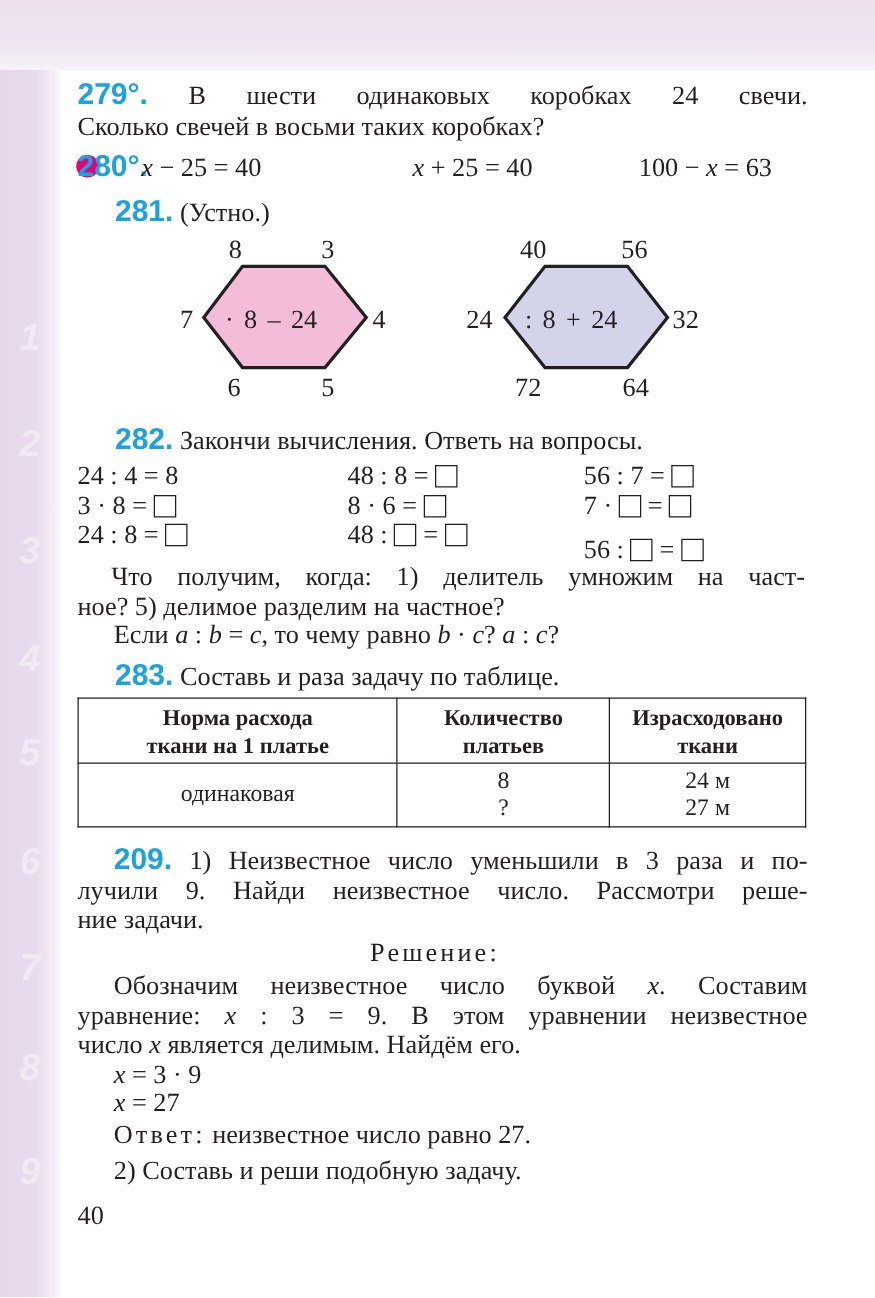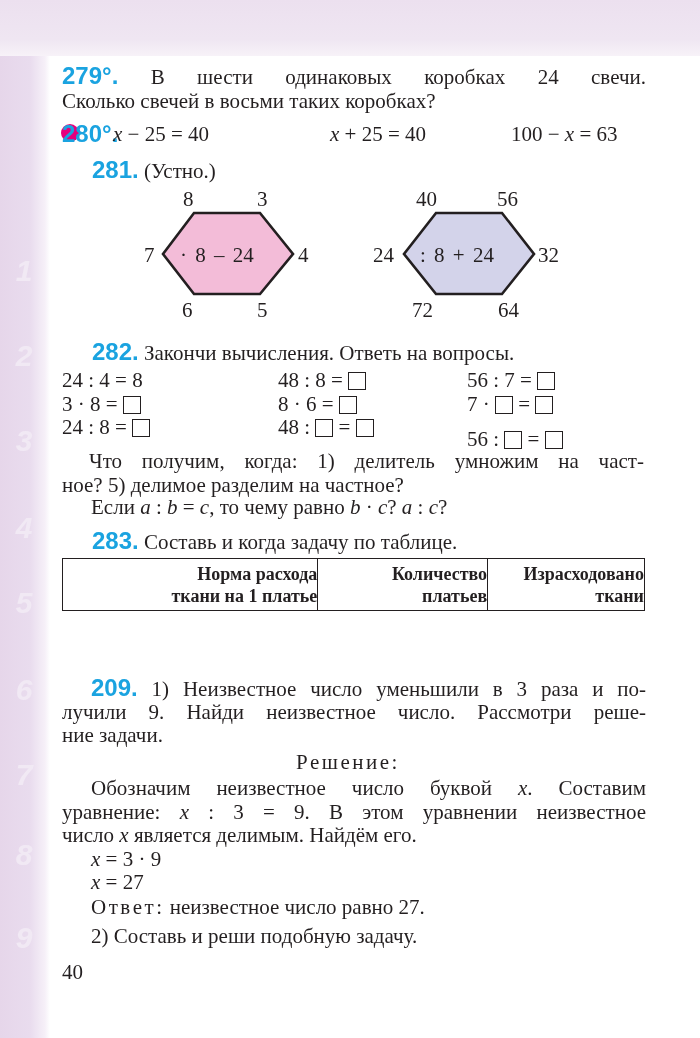--- a/index.html
+++ b/index.html
@@ -42,21 +42,21 @@
     background:#e5007d;
   }
   .eq-cell { position:absolute; white-space:nowrap;text-align:center; }
   .hex-label { position:absolute; font-family:"Liberation Serif",serif; font-size:21px; white-space:nowrap; }
   .hex-expr { position:absolute; font-family:"Liberation Serif",serif; font-size:21px; white-space:nowrap; }
   table.tbl {
     position:absolute; left:62px; top:558px; width:583px; border-collapse:collapse;
     font-family:"Liberation Serif",serif; font-size:19px;
   }
   table.tbl th, table.tbl td {
-    border:1.5px solid #231f20; text-align:right; padding:0;
+    border:1.5px solid #231f20; text-align:center; padding:0;
   }
   table.tbl th { font-weight:bold; height:51px; line-height:22px; font-size:18px; }
   table.tbl td { height:50px; line-height:22px; }
   .spaced { letter-spacing:2.5px; }
   .page-number { position:absolute; left:62px; top:960px; font-family:"Liberation Serif",serif; font-size:21px; }
 </style>
 </head>
 <body>
 
 <div class="top-band"></div>
@@ -132,35 +132,40 @@
   <div class="eq-cell" style="left:0;top:414px"><span>24 : 8 = </span><span class="box"></span></div>
   <div class="eq-cell" style="left:216px;top:414px">48 : <span class="box"></span> = <span class="box"></span></div>
   <div class="eq-cell" style="left:405px;top:426px">56 : <span class="box"></span> = <span class="box"></span></div>
 
   <div class="just" style="top:448px;left:27px;width:555px">Что получим, когда: 1) делитель умножим на част-</div>
   <div class="line" style="top:472px">ное? 5) делимое разделим на частное?</div>
   <div class="line" style="top:494px;left:29px"><span>Если </span><span class="it">a</span> : <span class="it">b</span> = <span class="it">c</span><span>, то чему равно </span><span class="it">b</span> · <span class="it">c</span>? <span class="it">a</span> : <span class="it">c</span><span>?</span></div>
 
   <div class="line" style="top:528px;left:30px">
     <span class="num">283.</span>
-    <span>Составь и когда задачу по таблице.</span>
+    <span>Составь и раза задачу по таблице.</span>
   </div>
 </div>
 
 <table class="tbl">
   <colgroup>
       <col style="width:256px">
       <col style="width:170px">
       <col style="width:157px">
     </colgroup>
   <tbody>
       <tr>
     <th><span>Норма расхода</span><br><span>ткани на 1 платье</span></th>
     <th><span>Количество</span><br><span>платьев</span></th>
     <th><span>Израсходовано</span><br><span>ткани</span></th>
+  </tr>
+  <tr>
+    <td>одинаковая</td>
+    <td><span>8</span><br><span>?</span></td>
+    <td><span>24 м</span><br><span>27 м</span></td>
   </tr>
 </tbody>
   </table>
 
 <div class="content">
   <div class="just" style="top:675px;left:29px;width:555px">
     <span class="num">209.</span>
     <span>1) Неизвестное число уменьшили в 3 раза и по-</span>
   </div>
   <div class="just" style="top:699px">лучили 9. Найди неизвестное число. Рассмотри реше-</div>

